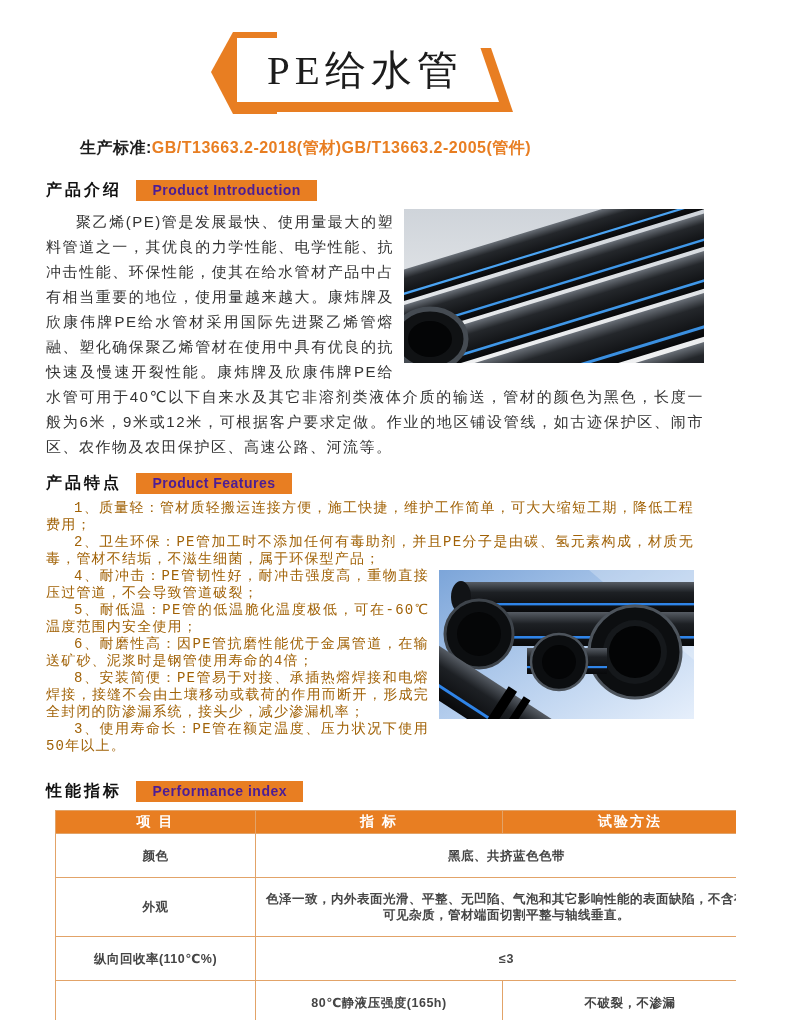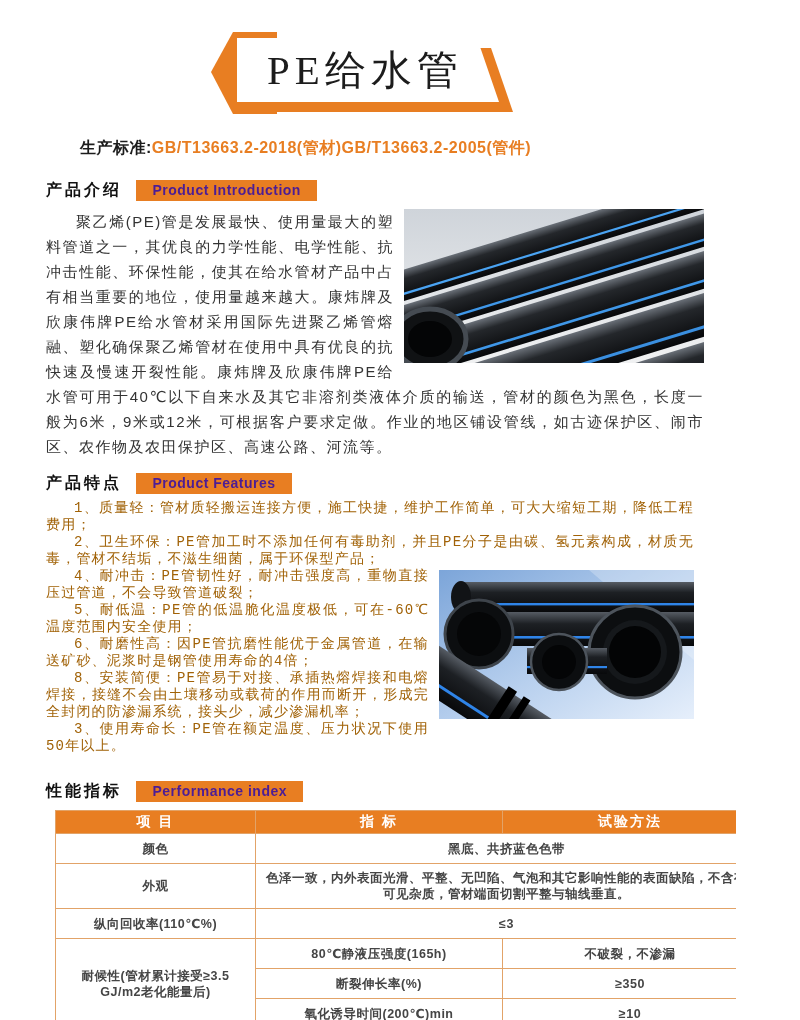--- a/index.html
+++ b/index.html
@@ -44,21 +44,21 @@
   .clearfix::after{content:"";display:block;clear:both;}
 
   
   .perf-table{width:702px;margin:8px 0 0 55px;border-collapse:collapse;table-layout:fixed;
               font-size:12.5px;font-weight:bold;color:#454545;letter-spacing:0.5px;}
   .perf-table col.c1{width:200px;}
   .perf-table col.c2{width:247px;}
   .perf-table col.c3{width:255px;}
   .perf-table th{background:var(--orange);color:#fff;font-size:14px;letter-spacing:2px;
                  border:1px solid var(--tbl-border);padding:2px 4px;height:18px;}
-  .perf-table td{border:1px solid var(--tbl-border);text-align:center;padding:6px 4px;line-height:16px;height:17px;}
+  .perf-table td{border:1px solid var(--tbl-border);text-align:center;padding:13px 4px;line-height:16px;height:17px;}
 </style>
 </head>
 <body>
 
 <div class="page">
 
   <div class="banner-area">
     <svg class="banner-svg" viewBox="0 0 322 94">
       <polygon points="4,46 26,6 70,6 70,88 26,88" fill="#e87e22"></polygon>
       <polygon points="44,22 284,22 306,86 44,86" fill="#e87e22"></polygon>

